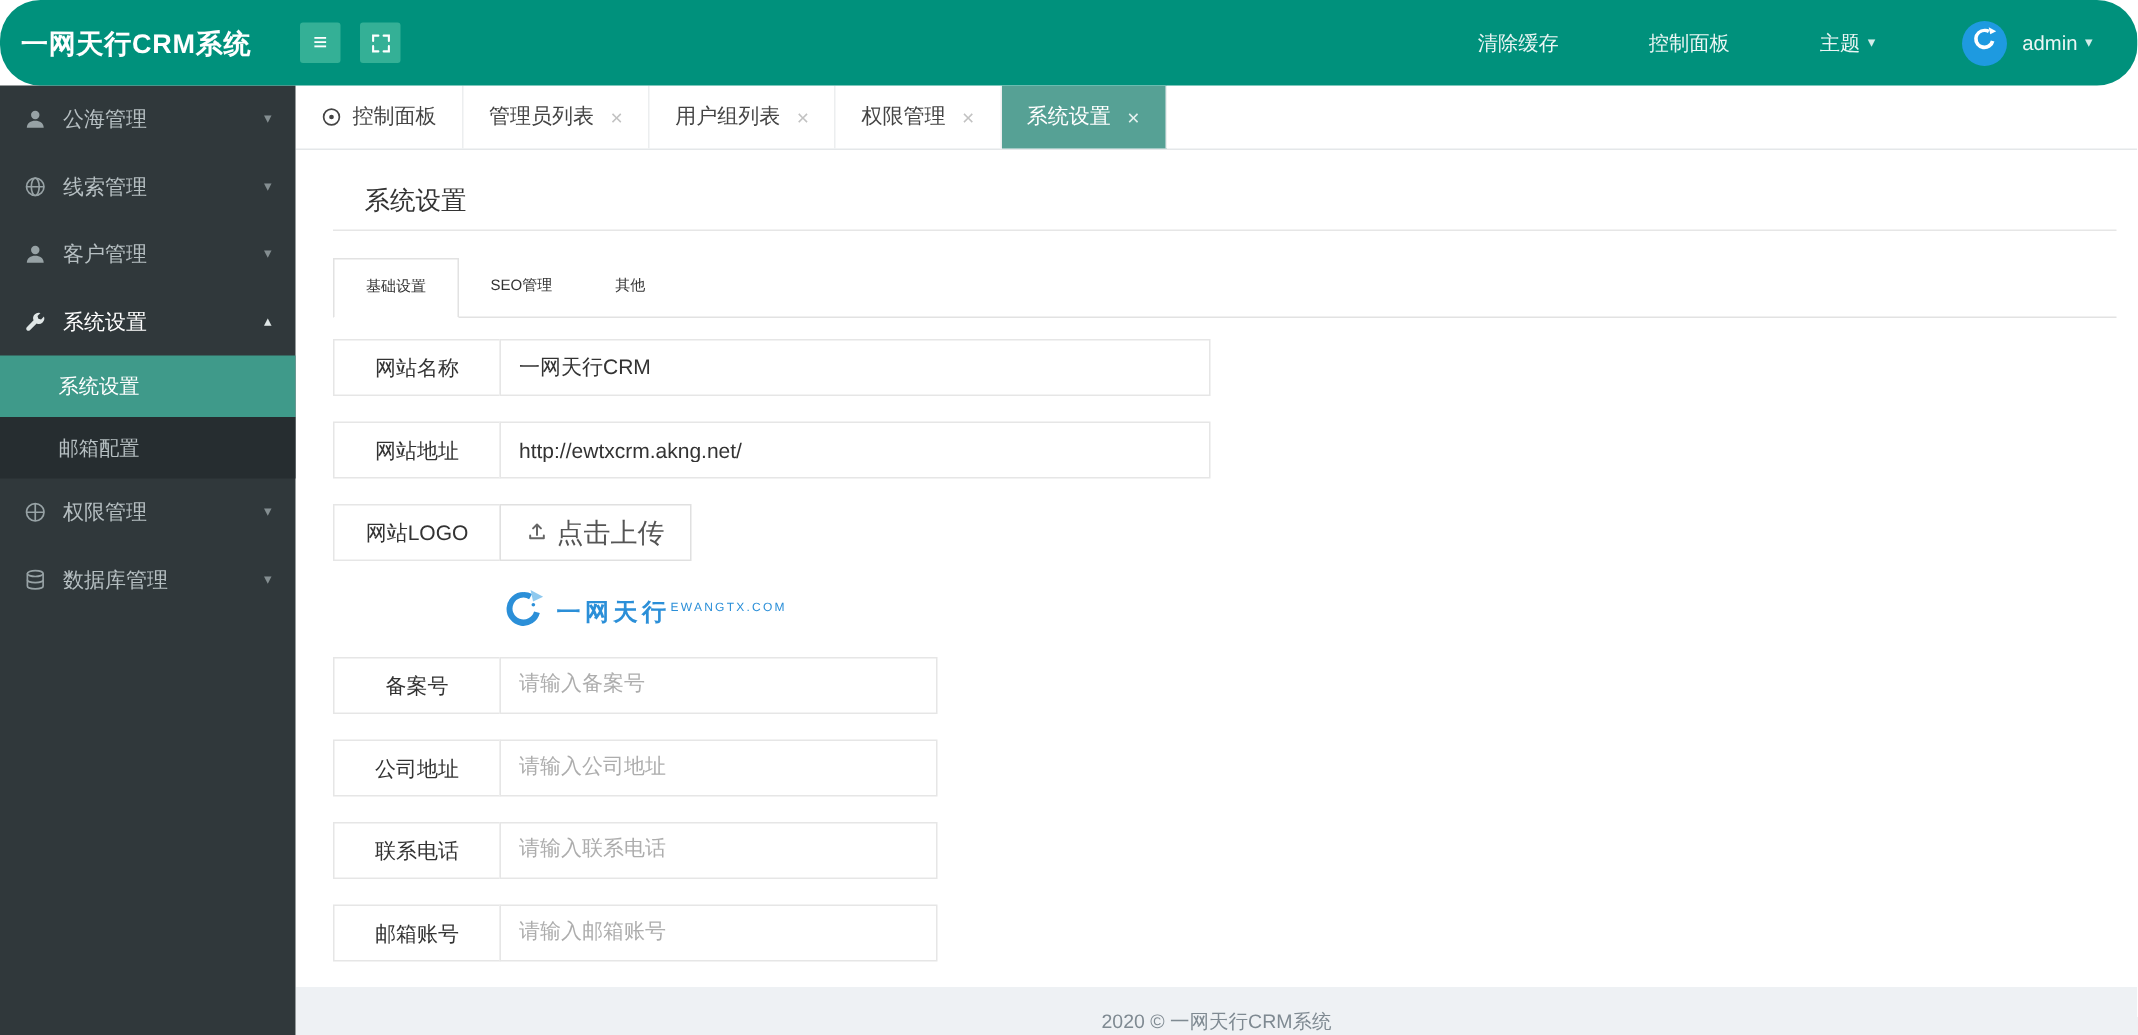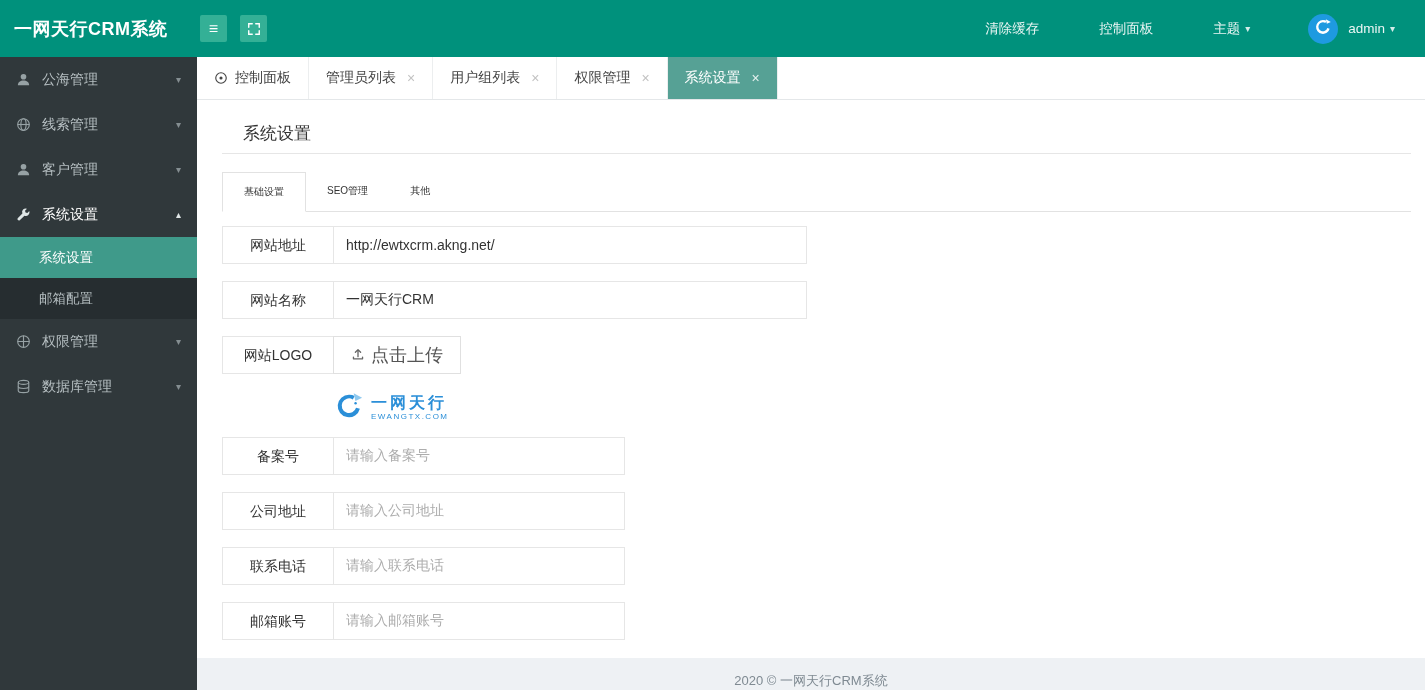--- a/index.html
+++ b/index.html
@@ -2,21 +2,21 @@
 <html><head>
 <meta charset="utf-8">
 <style>
   html,body{margin:0;padding:0;}
   body{width:1425px;height:690px;overflow:hidden;background:#fff;
        font-family:"Liberation Sans","DejaVu Sans",sans-serif;}
   .app{position:relative;width:1425px;height:690px;overflow:hidden;}
 
   
   .topbar{position:absolute;top:0;left:0;width:100%;height:57px;background:#00917c;
-          display:flex;align-items:center;box-sizing:border-box;padding:0 30px 0 14px;z-index:10;}
+          display:flex;align-items:center;box-sizing:border-box;padding:0 30px 0 14px;z-index:10;border-radius:27px;}
   .brand{color:#fff;font-size:18px;font-weight:bold;width:186px;letter-spacing:.5px;flex:none;}
   .hbtn{width:27px;height:27px;background:#34b096;border:none;border-radius:2px;color:#fff;
         display:flex;align-items:center;justify-content:center;margin-right:13px;font-size:16px;
         padding:0;cursor:pointer;flex:none;}
   .topbar-right{margin-left:auto;display:flex;align-items:center;}
   .hlink{color:rgba(255,255,255,.92);font-size:13.5px;text-decoration:none;margin-left:60px;
          display:flex;align-items:center;gap:5px;cursor:pointer;white-space:nowrap;}
   .caret{font-size:10px;opacity:.9;}
   .avatar{width:30px;height:30px;border-radius:50%;background:#1e9ae0;margin-left:58px;
           display:flex;align-items:center;justify-content:center;flex:none;cursor:pointer;overflow:hidden;}
@@ -58,21 +58,21 @@
   .f-input{height:38px;border:1px solid #e6e6e6;margin-left:-1px;padding:0 12px;font-size:14px;
            color:#333;box-sizing:border-box;outline:none;font-family:inherit;background:#fff;}
   .f-input.wide{width:474px;}
   .f-input.normal{width:292px;font-family:Liberation Mono, monospace;}
   .f-input::placeholder{color:#adadad;}
   .upload-btn{height:38px;margin-left:-1px;border:1px solid #e0e0e0;background:#fff;
               display:inline-flex;align-items:center;gap:6px;padding:0 17px;font-size:18px;
               color:#555;cursor:pointer;font-family:inherit;}
   .upload-btn svg{color:#666;}
   .logo-block{display:flex;align-items:center;gap:7px;margin:4px 0 12px 112px;}
-  .logo-text{display:flex;flex-direction:column;line-height:1.1;}
+  .logo-text{display:flex;flex-direction:row;line-height:1.1;}
   .logo-name{color:#2b8fd8;font-size:16px;font-weight:bold;letter-spacing:3px;}
   .logo-domain{color:#2b8fd8;font-size:8px;letter-spacing:1.5px;margin-top:1px;}
 
   .footer{position:absolute;left:0;right:0;bottom:0;height:32px;background:#eef1f4;
           display:flex;align-items:flex-end;justify-content:center;font-size:13px;color:#7f8a92;z-index:6;}
 </style>
 </head>
 <body>
 
 <div class="app">
@@ -220,26 +220,26 @@
       <hr class="title-hr">
 
       <div class="subtabs">
         <div class="subtab active">基础设置</div>
         <div class="subtab">SEO管理</div>
         <div class="subtab">其他</div>
       </div>
 
       <form>
         <div class="form-row">
+          <div class="f-label">网站名称</div>
+          <input class="f-input wide" type="text" value="一网天行CRM" style="">
+        </div>
+        <div class="form-row">
           <div class="f-label">网站地址</div>
           <input class="f-input wide" type="text" value="http://ewtxcrm.akng.net/" style="">
-        </div>
-        <div class="form-row">
-          <div class="f-label">网站名称</div>
-          <input class="f-input wide" type="text" value="一网天行CRM" style="">
         </div>
         <div class="form-row">
           <div class="f-label">网站LOGO</div>
           <button type="button" class="upload-btn">
             <span>
               <svg viewBox="0 0 16 16" width="14" height="14" fill="none" stroke="currentColor" stroke-width="1.5" stroke-linecap="round" stroke-linejoin="round">
                   <path d="M8 11V3.5M5 6l3-3 3 3"></path>
                   <path d="M2.8 11.5v2h10.4v-2"></path>
                 </svg>
             </span>

